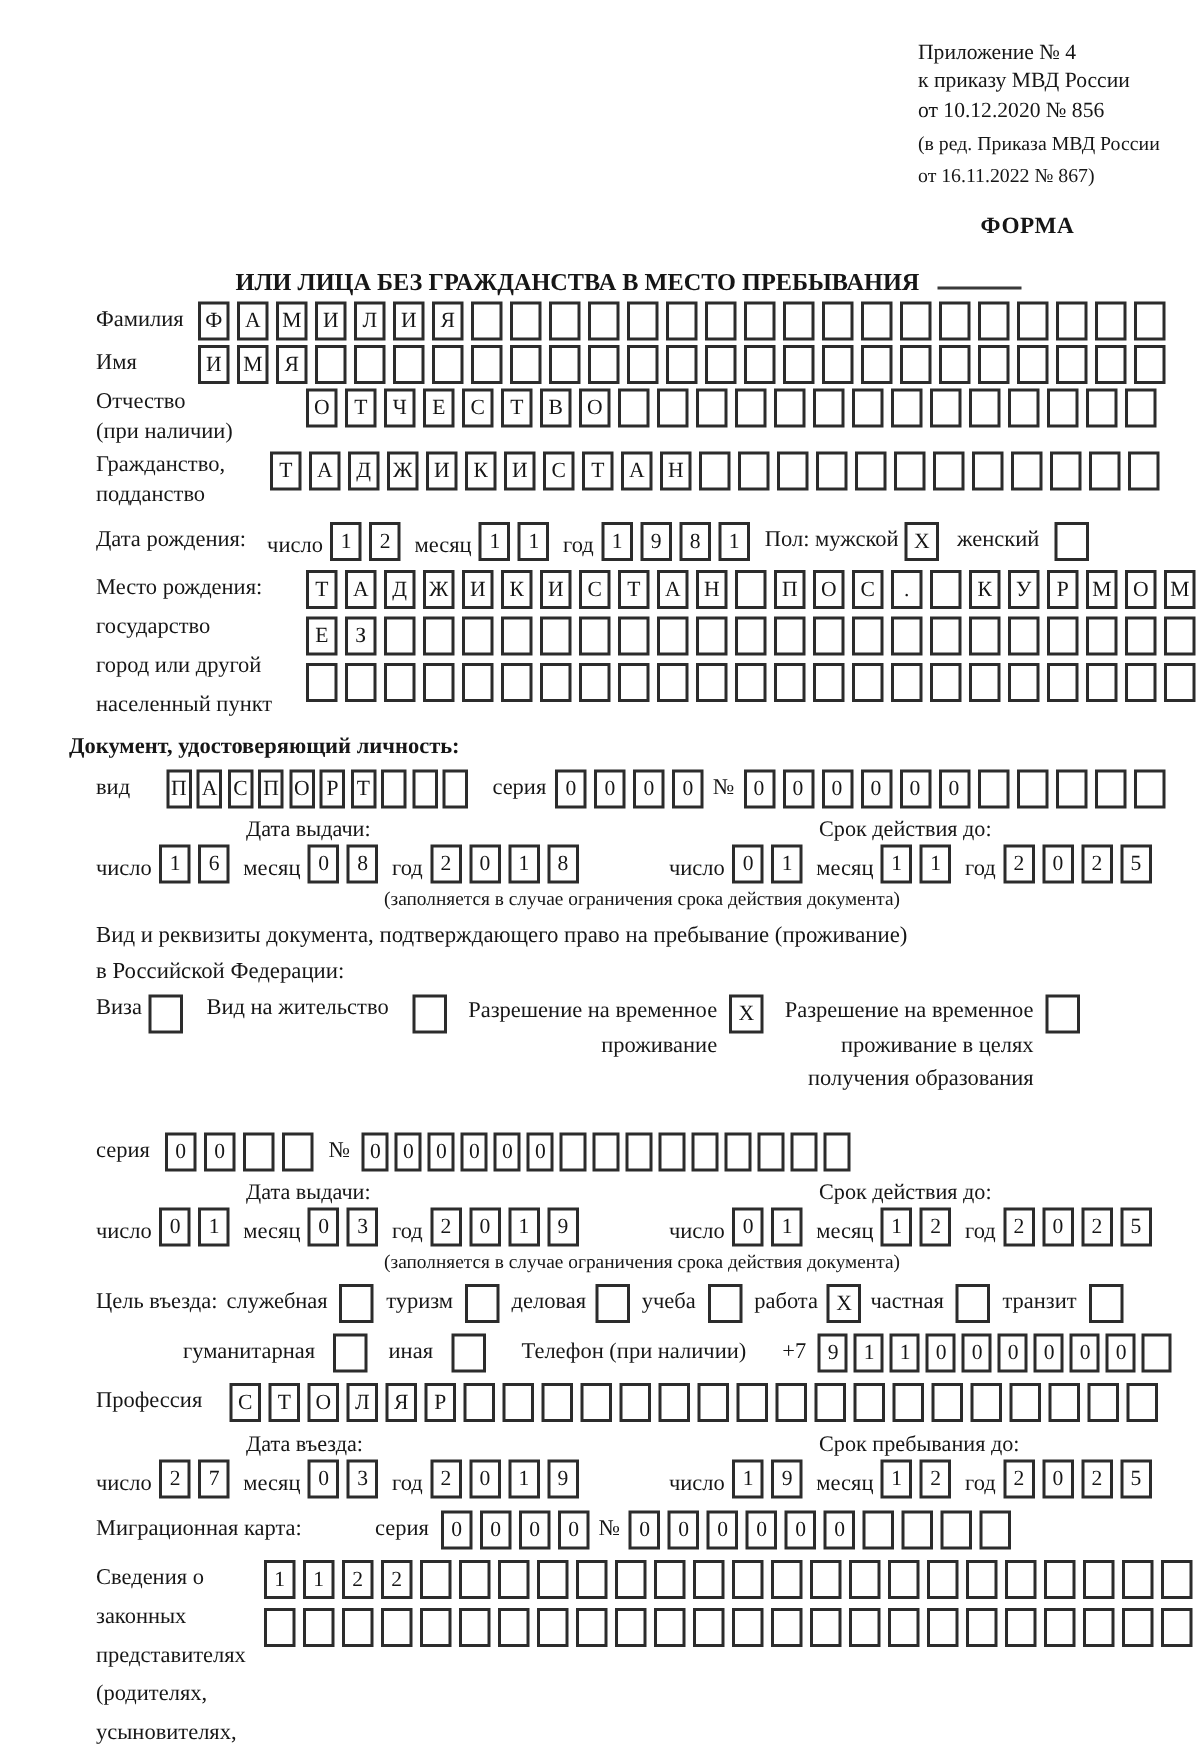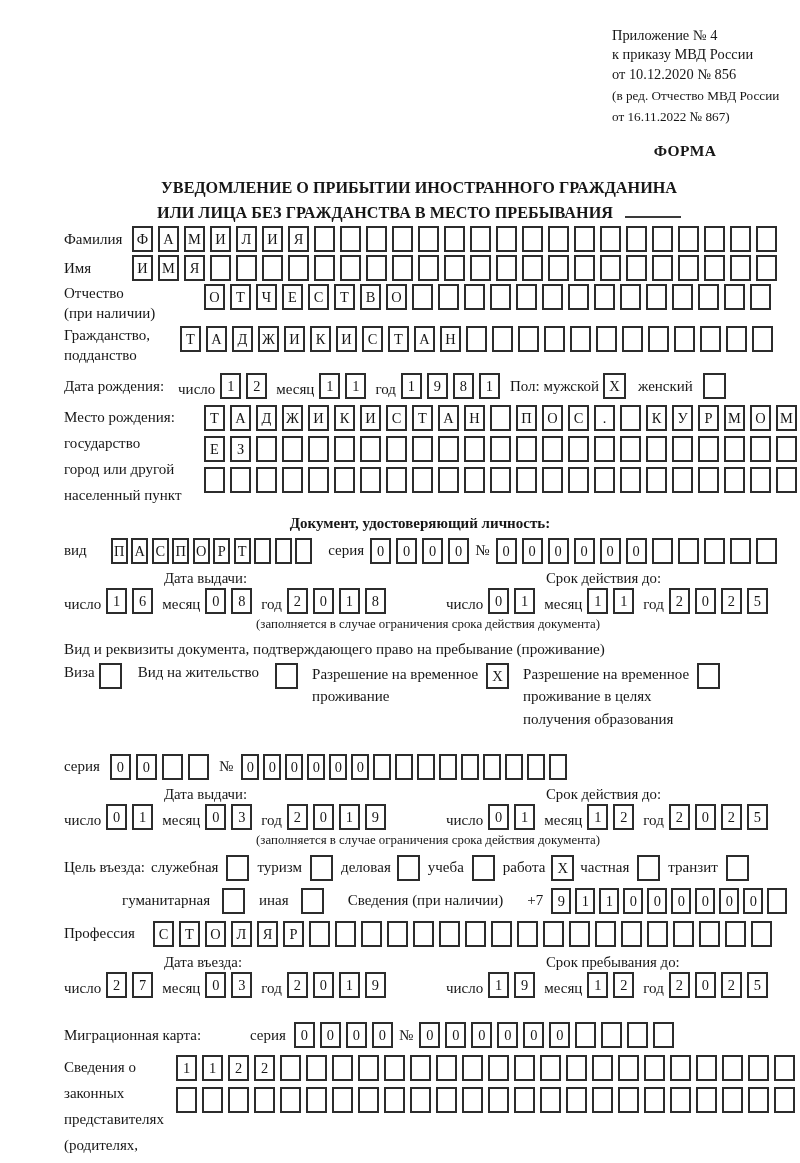--- a/index.html
+++ b/index.html
@@ -18,48 +18,47 @@
   .cells{display:flex;gap:5px;flex:none;align-items:center}
   .cell{flex:none;width:21px;height:26px;border:2px solid #2c2c2c;text-align:center;line-height:23px;font-size:14.4px;box-sizing:border-box;background:#fff}
   .narrow{gap:3.5px}.narrow .cell{width:17px}
   .num15{gap:4px}.num15 .cell{width:18px}
   .phone{gap:4px}.phone .cell{width:20px}
   .cb{flex:none;width:23px;height:26px;border:2px solid #2c2c2c;text-align:center;line-height:23px;font-size:14.5px;box-sizing:border-box}
   .w68{width:68px}.w89{width:89px}.w116{width:116px}.w140{width:140px}
   .ml4{margin-left:4px}.ml6{margin-left:6px}.ml8{margin-left:8px}.ml10{margin-left:10px}
   .ml12{margin-left:12px}.ml14{margin-left:14px}.ml16{margin-left:16px}.ml24{margin-left:24px}
   .stack{display:flex;flex-direction:column;gap:5px}
-  .doc-hdr{text-align:center;font-weight:bold;margin:6px 0 4px -18px;font-size:15px}
+  .doc-hdr{text-align:left;font-weight:bold;margin:6px 0 4px -18px;font-size:15px}
   .twocol{display:flex;align-items:center}
   .col-l{width:382px;flex:none}
   .col-r{flex:1}
   .dhdr{margin-left:100px;font-size:14.8px}
   .dategroup{display:flex;align-items:flex-end;gap:5px}
   .dlbl{flex:none}
   .note{font-size:12.9px;text-align:center;margin:2px 2px 6px 0}
   .intro{font-size:15.2px;margin:4px 0}
-  .opt-label{white-space:pre-line;text-align:left;line-height:1.5}
+  .opt-label{white-space:pre-line;text-align:right;line-height:1.5}
   .mb6{margin-bottom:6px}.mb10{margin-bottom:24px}
 </style>
 </head>
 <body>
 
 <div class="page">
 
   <div class="hdr">
     <div>Приложение № 4</div>
     <div>к приказу МВД России</div>
     <div>от 10.12.2020 № 856</div>
-    <div class="small">(в ред. Отчество МВД России</div>
+    <div class="small">(в ред. Приказа МВД России</div>
     <div class="small">от 16.11.2022 № 867)</div>
     <div class="form-label">ФОРМА</div>
   </div>
 
   <div class="title">
-    <div>УВЕДОМЛЕНИЕ О ПРИБЫТИИ ИНОСТРАННОГО ГРАЖДАНИНА</div>
     <div><span>ИЛИ ЛИЦА БЕЗ ГРАЖДАНСТВА В МЕСТО ПРЕБЫВАНИЯ</span><span class="blank"></span></div>
   </div>
 
 
   <div class="frow">
     <div class="lbl w68">Фамилия</div>
     <div class="cells">
         <div class="cell">Ф</div>
         <div class="cell">А</div>
         <div class="cell">М</div>
@@ -375,20 +374,21 @@
             <div class="cell">0</div>
             <div class="cell">2</div>
             <div class="cell">5</div>
           </div>
         </div>
       </div>
   </div>
   <div class="note">(заполняется в случае ограничения срока действия документа)</div>
 
   <div class="intro">Вид и реквизиты документа, подтверждающего право на пребывание (проживание)</div>
+  <div class="intro mb6">в Российской Федерации:</div>
 
   <div class="frow top mb10">
     <div class="lbl">Виза</div>
     <div class="cb ml4"></div>
     <div class="lbl ml16">Вид на жительство</div>
     <div class="cb ml16"></div>
     <div class="lbl ml14 opt-label">Разрешение на временное
 проживание</div>
     <div class="cb ml8">X</div>
     <div class="lbl ml14 opt-label">Разрешение на временное
@@ -495,21 +495,21 @@
     <div class="cb ml8"></div>
     <div class="lbl ml8">транзит</div>
     <div class="cb ml8"></div>
   </div>
 
   <div class="frow" style="margin-top:7px">
     <div class="lbl" style="margin-left:58px">гуманитарная</div>
     <div class="cb ml12"></div>
     <div class="lbl ml14">иная</div>
     <div class="cb ml12"></div>
-    <div class="lbl ml24">Сведения (при наличии)</div>
+    <div class="lbl ml24">Телефон (при наличии)</div>
     <div class="lbl ml24">+7</div>
     <div class="cells phone ml8">
         <div class="cell">9</div>
         <div class="cell">1</div>
         <div class="cell">1</div>
         <div class="cell">0</div>
         <div class="cell">0</div>
         <div class="cell">0</div>
         <div class="cell">0</div>
         <div class="cell">0</div>
@@ -594,21 +594,21 @@
           <div class="cells">
             <div class="cell">2</div>
             <div class="cell">0</div>
             <div class="cell">2</div>
             <div class="cell">5</div>
           </div>
         </div>
       </div>
   </div>
 
-  <div class="frow" style="margin-top:24px">
+  <div class="frow" style="margin-top:8px">
     <div class="lbl" style="width:186px">Миграционная карта:</div>
     <div class="lbl">серия</div>
     <div class="cells ml8">
         <div class="cell">0</div>
         <div class="cell">0</div>
         <div class="cell">0</div>
         <div class="cell">0</div>
       </div>
     <div class="lbl ml6">№</div>
     <div class="cells ml6">

